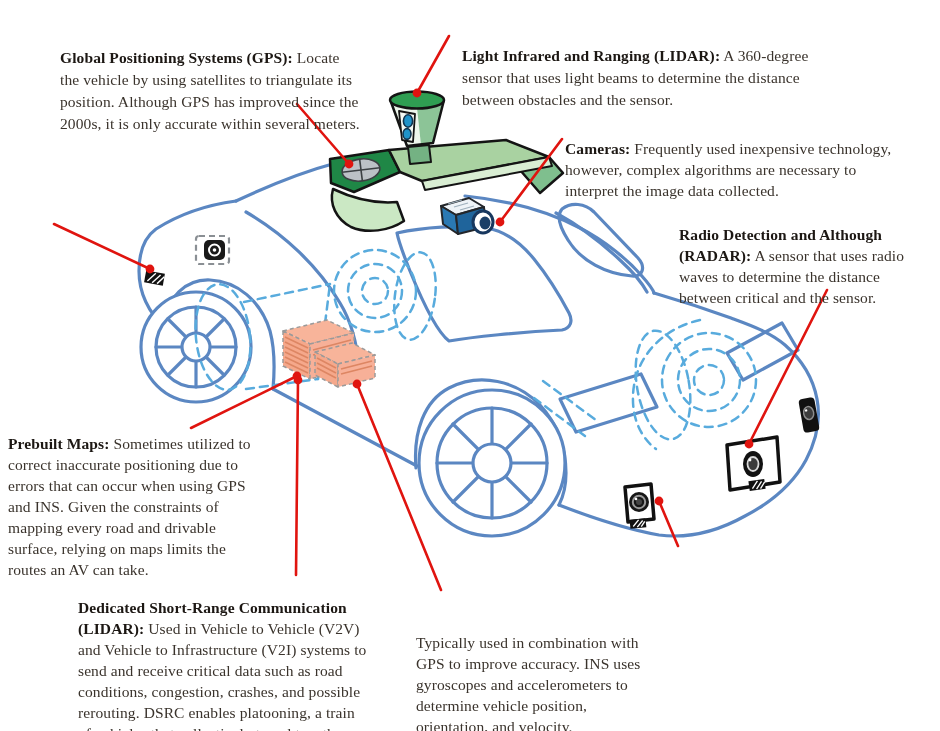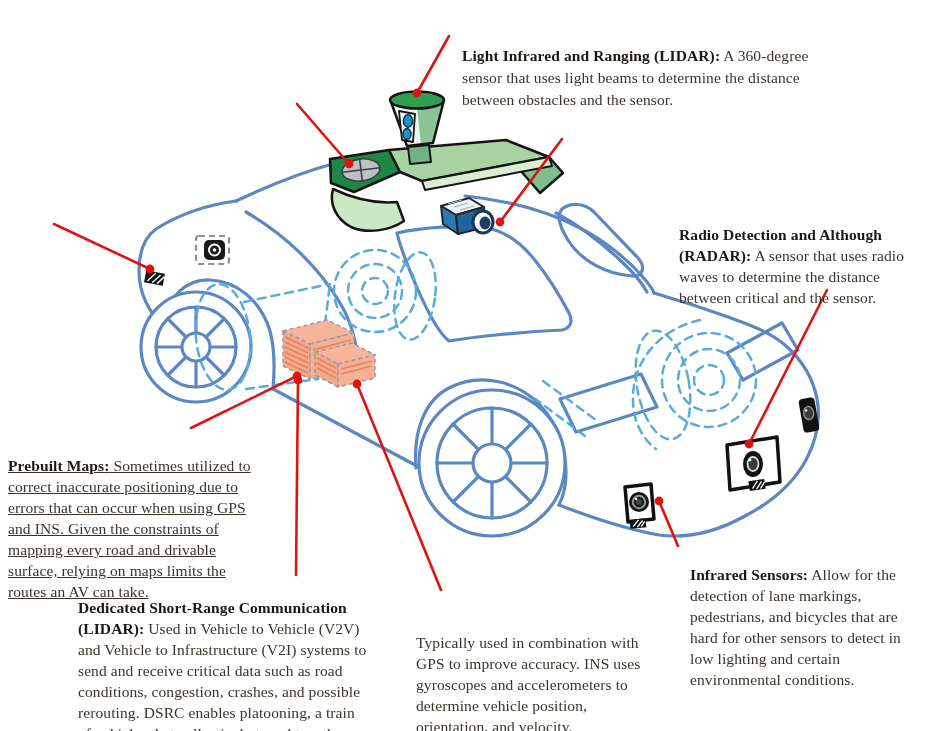--- a/index.html
+++ b/index.html
@@ -7,21 +7,21 @@
          font-family:"Liberation Serif", serif;}
   svg.art{position:absolute;left:0;top:0;}
   .callout{position:absolute;white-space:pre-line;font-size:15.5px;line-height:21px;
            color:#3a332c;letter-spacing:0.1px;}
   .callout b{font-weight:700;color:#1c1713;}
   .co-gps{left:60px;top:25px;width:424px;line-height:22px;}
   .co-lidar{left:462px;top:23px;width:430px;line-height:22px;}
   .co-ultrasonic{left:8px;top:140px;width:255px;}
   .co-cameras{left:565px;top:117px;width:365px;}
   .co-radar{left:679px;top:203px;width:252px;}
-  .co-prebuilt{left:8px;top:434px;width:288px;text-decoration:underline;}
+  .co-prebuilt{left:8px;top:412px;width:288px;}
   .co-dsrc{left:78px;top:576px;width:335px;}
   .co-ins{left:416px;top:590px;width:265px;}
   .co-infrared{left:690px;top:543px;width:248px;}
 </style>
 </head>
 <body>
 
 <div class="stage">
 
   <svg class="art" width="940" height="731" viewBox="0 0 940 731">
@@ -211,28 +211,39 @@
         <circle r="4.4" cx="500" cy="222"></circle>
         <circle r="4.4" cx="749" cy="444"></circle>
         <circle r="4.4" cx="297" cy="376"></circle>
         <circle r="4.4" cx="298" cy="380"></circle>
         <circle r="4.4" cx="357" cy="384"></circle>
         <circle r="4.4" cx="659" cy="501"></circle>
       </g>
     </g>
   </svg>
 
+  <div class="callout co-gps">
+    <b>Global Positioning Systems (GPS):</b><span> Locate
+the vehicle by using satellites to triangulate its
+position. Although GPS has improved since the
+2000s, it is only accurate within several meters.</span>
+  </div>
 
   <div class="callout co-lidar">
     <b>Light Infrared and Ranging (LIDAR):</b><span> A 360-degree
 sensor that uses light beams to determine the distance
 between obstacles and the sensor.</span>
   </div>
 
 
+  <div class="callout co-cameras">
+    <b>Cameras:</b><span> Frequently used inexpensive technology,
+however, complex algorithms are necessary to
+interpret the image data collected.</span>
+  </div>
 
   <div class="callout co-radar">
     <b>Radio Detection and Although
 (RADAR):</b><span> A sensor that uses radio
 waves to determine the distance
 between critical and the sensor.</span>
   </div>
 
   <div class="callout co-prebuilt">
     <b>Prebuilt Maps:</b><span> Sometimes utilized to
@@ -256,22 +267,14 @@
 
   <div class="callout co-ins">
     <span>
 Typically used in combination with
 GPS to improve accuracy. INS uses
 gyroscopes and accelerometers to
 determine vehicle position,
 orientation, and velocity.</span>
   </div>
 
-  <div class="callout co-infrared">
-    <b>Infrared Sensors:</b><span> Allow for the
-detection of lane markings,
-pedestrians, and bicycles that are
-hard for other sensors to detect in
-low lighting and certain
-environmental conditions.</span>
-  </div>
 
 </div>
 
 </body></html>

